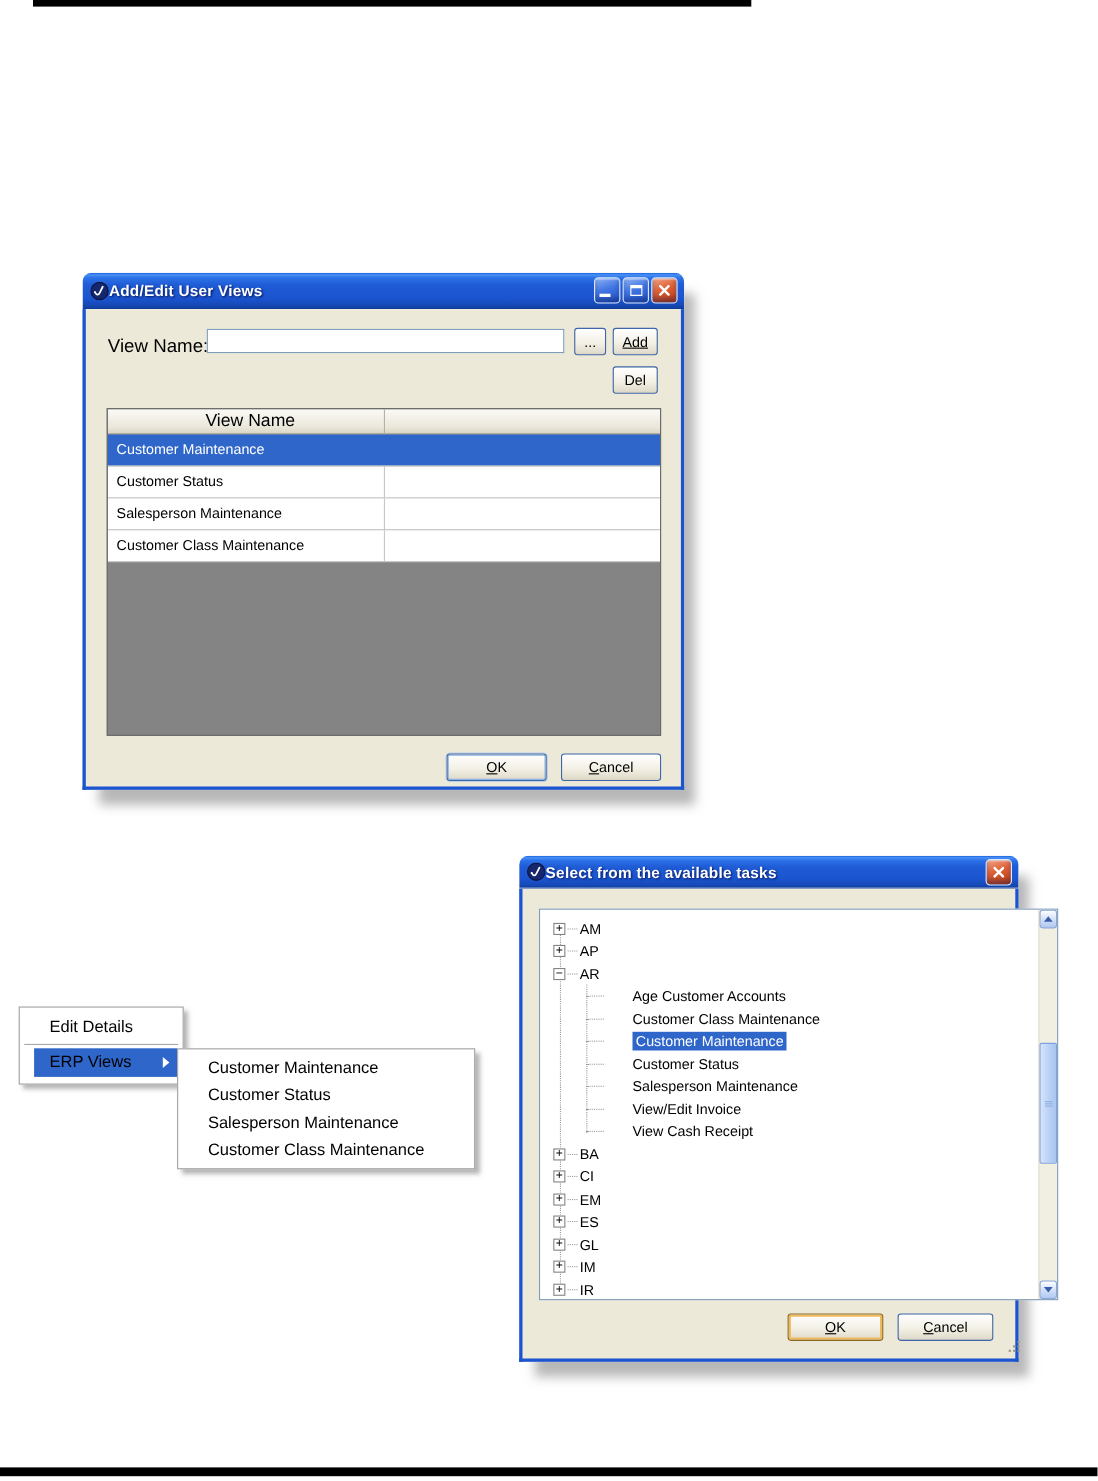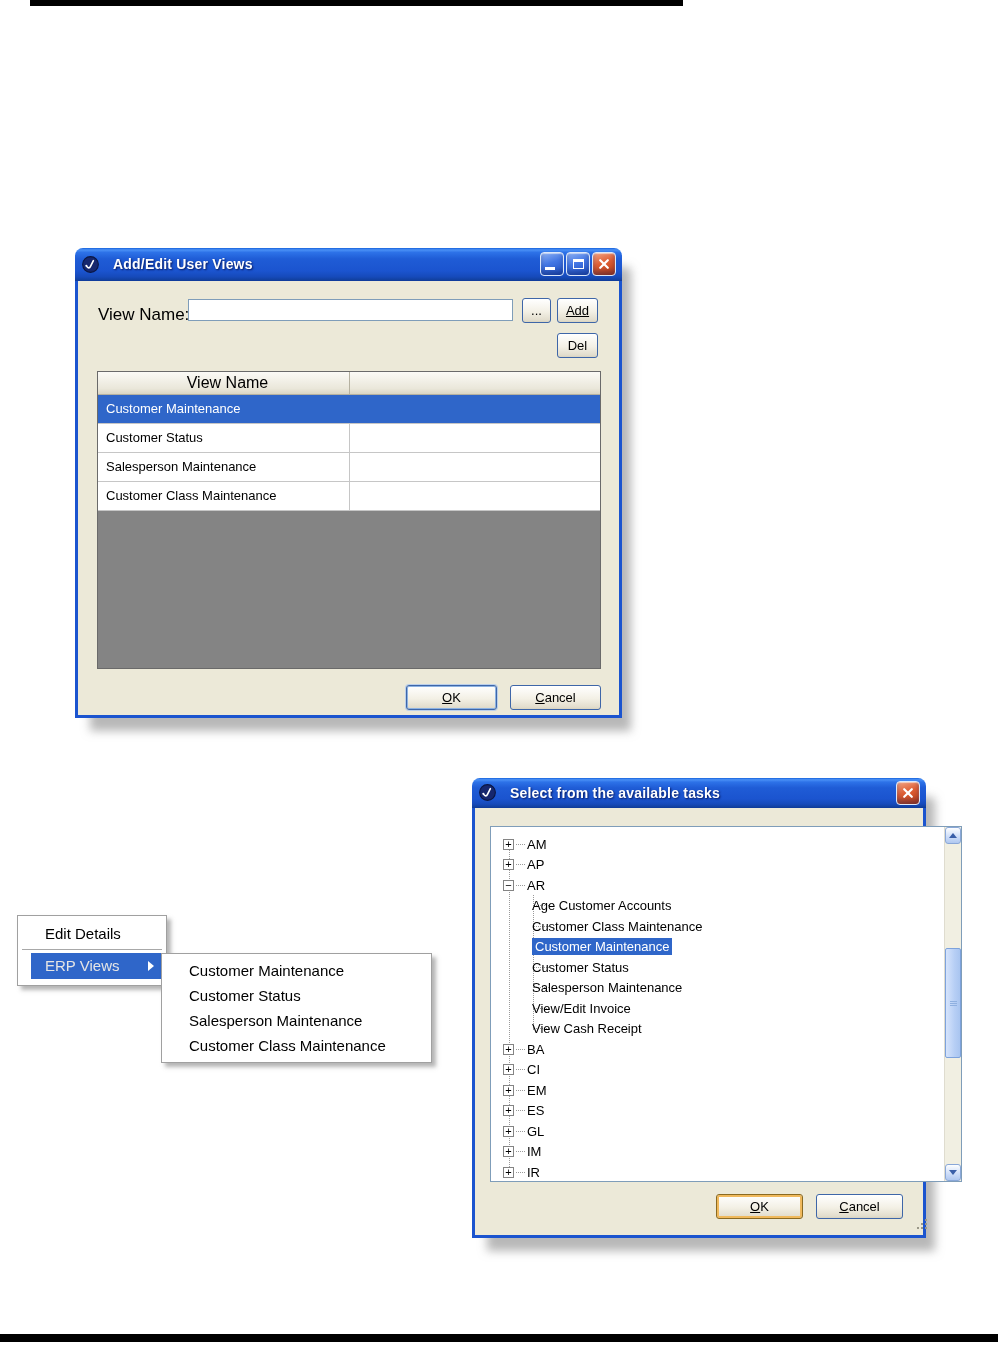--- a/index.html
+++ b/index.html
@@ -5,21 +5,21 @@
   html,body{margin:0;padding:0;background:#fff;}
   .page{position:relative;width:998px;height:1346px;background:#ffffff;overflow:hidden;
         font-family:"Liberation Sans",sans-serif;color:#000;}
   .rule{position:absolute;background:#000;}
   .rule.top{left:30px;top:0;width:653px;height:6px;}
   .rule.bottom{left:0;top:1334px;width:998px;height:8px;}
 
   
   .xp-window{position:absolute;border-radius:8px 8px 0 0;
              box-shadow:12px 16px 10px -3px rgba(125,125,125,.55);}
-  .titlebar{height:33px;border-radius:8px 8px 0 0;display:flex;align-items:center;gap:14px;
+  .titlebar{height:33px;border-radius:8px 8px 0 0;display:flex;align-items:center;gap:0;
             padding:0 6px;box-sizing:border-box;
             background:linear-gradient(180deg,#1662dc 0%,#4a90f6 6%,#2d72e8 14%,#1f5cd6 34%,#1b54cf 72%,#164aba 90%,#11409f 100%);
             border-bottom:1px solid #0f3c9c;}
   .win-title{color:#fff;font-weight:bold;font-size:14px;letter-spacing:.2px;
              text-shadow:1px 1px 2px rgba(0,10,70,.85);white-space:nowrap;}
   .app-icon{width:18px;height:18px;display:flex;align-items:center;justify-content:center;}
   .winbtns{margin-left:auto;display:flex;gap:2px;}
   .winbtn{width:24px;height:24px;border-radius:4px;border:1px solid #dce8fa;box-sizing:border-box;
           display:flex;align-items:center;justify-content:center;position:relative;
           box-shadow:inset 0 -4px 5px rgba(8,26,88,.38), inset 0 1px 1px rgba(255,255,255,.6);}
@@ -64,21 +64,21 @@
   .grid-row.selected{background:#2f66c9;color:#fff;}
   .grid-row.selected .gcol1{border-right-color:transparent;}
 
   
   .menu{position:absolute;background:#fff;border:1px solid #a0a0a0;box-sizing:border-box;
         box-shadow:4px 4px 4px rgba(110,110,110,.5);z-index:5;}
   .menu1{left:17px;top:915px;width:150px;padding:6px 3px;}
   .menu-item{position:relative;height:24px;line-height:24px;font-size:15px;padding-left:24px;
              white-space:nowrap;}
   .menu-sep{border-top:1px solid #a8a8a8;margin:3px 1px;}
-  .menu-item.selected{height:26px;line-height:26px;background:#2f66c9;color:#e5e5e5;
+  .menu-item.selected{height:26px;line-height:26px;background:#2f66c9;color:#000000;
                       margin:0 2px 0 10px;padding-left:14px;}
   .submenu-arrow{position:absolute;right:7px;top:8px;width:0;height:0;
                  border-top:5px solid transparent;border-bottom:5px solid transparent;
                  border-left:6px solid #fff;}
   .menu2{left:161px;top:953px;width:271px;padding:4px 0;}
   .menu2 .menu-item{height:25px;line-height:25px;padding-left:27px;}
 
   
   .d2{left:472px;top:778px;width:454px;height:460px;}
   .d2 .titlebar{height:30px;}
@@ -89,21 +89,21 @@
   .vline{position:absolute;border-left:1px dotted #9a9a9a;width:0;}
   .vline1{left:18px;top:17px;height:329px;}
   .vline2{left:42px;top:68px;height:135px;}
   .tree-row{position:relative;height:20.5px;display:flex;align-items:center;font-size:13px;}
   .expander{position:absolute;left:12px;width:11px;height:11px;box-sizing:border-box;
             border:1px solid #848484;background:#fff;color:#000;font-size:11px;line-height:9px;
             display:flex;align-items:center;justify-content:center;z-index:2;}
   .rstub{position:absolute;left:25px;width:9px;height:0;border-top:1px dotted #9a9a9a;}
   .cstub{position:absolute;left:42px;width:16px;height:0;border-top:1px dotted #9a9a9a;}
   .tree-row.root .tree-label{margin-left:36px;}
-  .tree-row.child .tree-label{margin-left:41px;}
+  .tree-row.child .tree-label{margin-left:84px;}
   .tree-label{white-space:nowrap;z-index:1;}
   .tree-label.hl{background:#2f66c9;color:#fff;padding:1px 3px;}
 
   .scrollbar{position:absolute;right:0;top:0;bottom:0;width:17px;background:#f1efe2;
              border-left:1px solid #dfdccf;box-sizing:border-box;}
   .sb-btn{position:absolute;left:0;width:16px;height:17px;box-sizing:border-box;border:1px solid #89a7d8;
           border-radius:3px;background:linear-gradient(180deg,#fdfeff 0%,#ccdcf8 60%,#b0c8f0 100%);
           display:flex;align-items:center;justify-content:center;}
   .sb-up{top:0;}
   .sb-down{bottom:0;}

